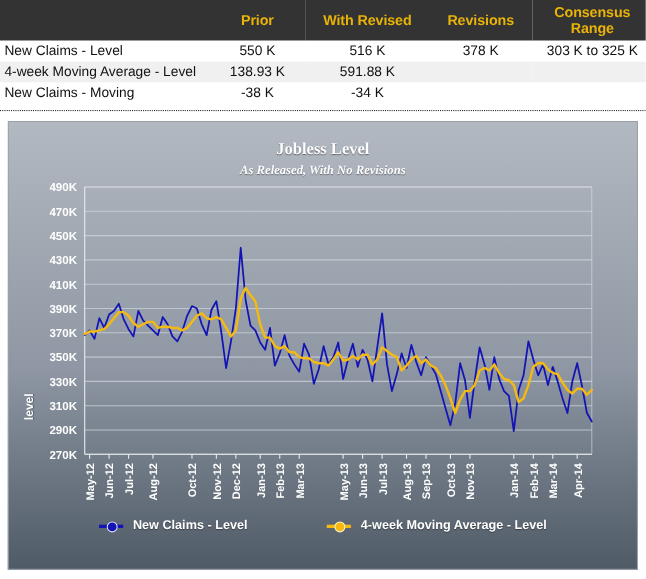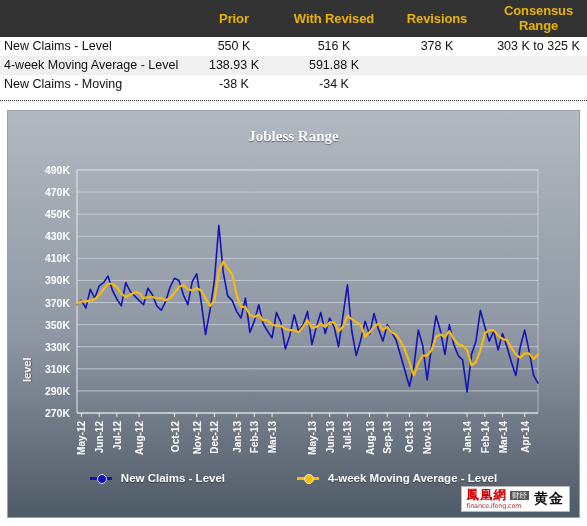--- a/index.html
+++ b/index.html
@@ -223,21 +223,22 @@
       <td></td>
       <td></td>
 
     </tr>
   </tbody>
 </table>
 
 <div class="dotted-sep"></div>
 
 <div class="chart-wrap">
-  <div class="chart-title">Jobless Range</div>
+  <div class="chart-title">Jobless Level</div>
+  <div class="chart-subtitle">As Released, With No Revisions</div>
   <div class="ylabel">level</div>
 
   <svg class="chart-svg" id="chart-svg" width="573" height="408">
       <line x1="70" y1="303" x2="531" y2="303" stroke="#cfd5dc" stroke-width="1" opacity="0.75"></line>
       <text x="63" y="307" fill="#ffffff" font-size="10.5" font-weight="bold" text-anchor="end" font-family="&quot;Liberation Sans&quot;, sans-serif">270K</text>
       <line x1="70" y1="280.90909090909093" x2="531" y2="280.90909090909093" stroke="#cfd5dc" stroke-width="1" opacity="0.75"></line>
       <text x="63" y="284.90909090909093" fill="#ffffff" font-size="10.5" font-weight="bold" text-anchor="end" font-family="&quot;Liberation Sans&quot;, sans-serif">290K</text>
       <line x1="70" y1="258.8181818181818" x2="531" y2="258.8181818181818" stroke="#cfd5dc" stroke-width="1" opacity="0.75"></line>
       <text x="63" y="262.8181818181818" fill="#ffffff" font-size="10.5" font-weight="bold" text-anchor="end" font-family="&quot;Liberation Sans&quot;, sans-serif">310K</text>
       <line x1="70" y1="236.72727272727275" x2="531" y2="236.72727272727275" stroke="#cfd5dc" stroke-width="1" opacity="0.75"></line>
@@ -312,23 +313,13 @@
     <div class="legend-item">
       <span class="legend-swatch sw-blue"></span>
       <span>New Claims - Level</span>
     </div>
     <div class="legend-item">
       <span class="legend-swatch sw-gold"></span>
       <span>4-week Moving Average - Level</span>
     </div>
   </div>
 
-  <div class="watermark">
-    <div class="wm-left">
-      <div class="wm-row">
-        <span class="wm-cn">鳳凰網</span>
-        <span class="wm-badge">财经</span>
-      </div>
-      <div class="wm-url">finance.ifeng.com</div>
-    </div>
-    <span class="wm-gold-cn">黄金</span>
-  </div>
 </div>
 
 </body></html>

